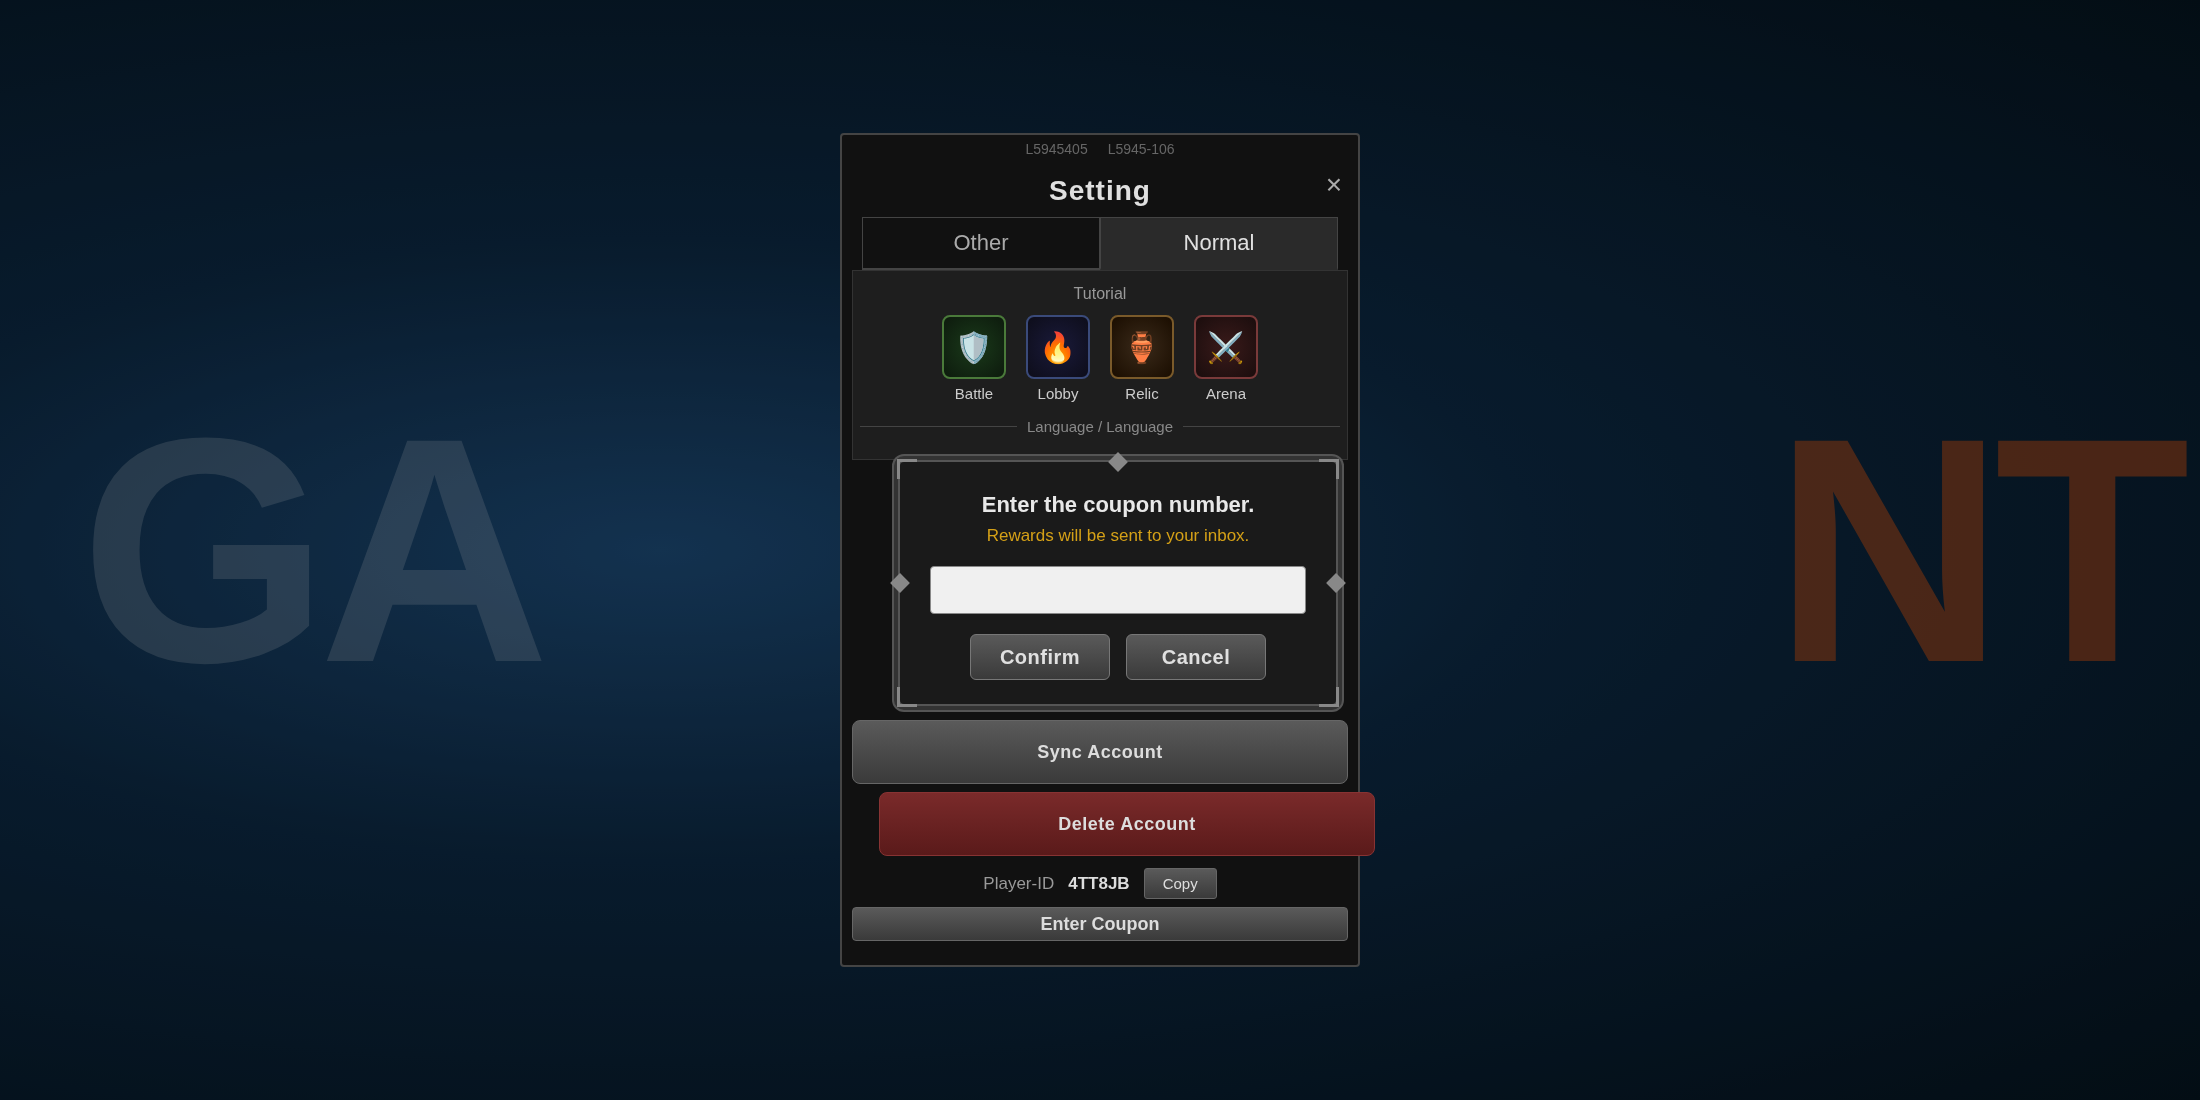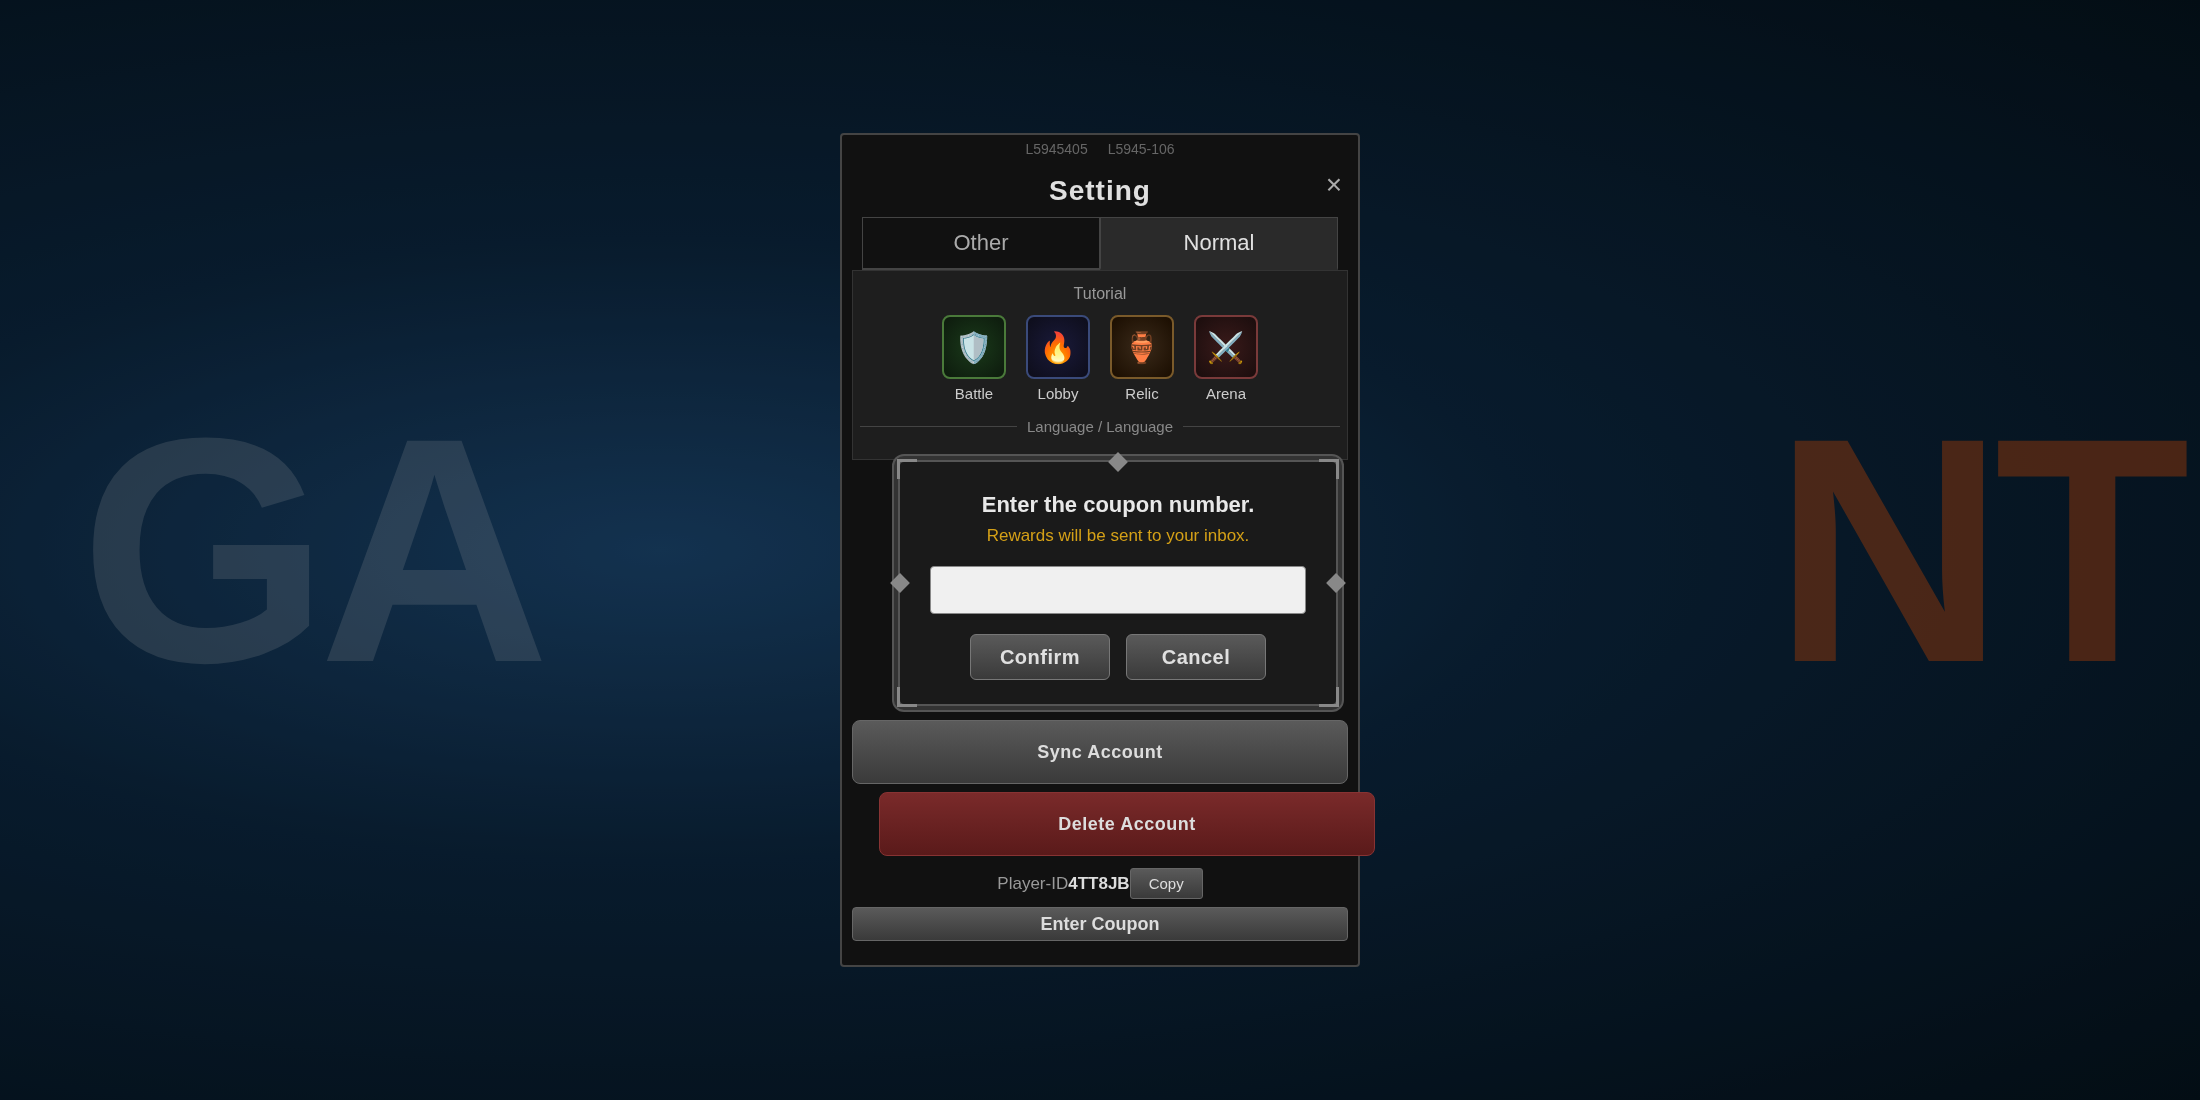--- a/index.html
+++ b/index.html
@@ -284,20 +284,21 @@
       background: linear-gradient(to bottom, #7a2a2a, #5a1a1a);
       border: 1px solid #883333;
       color: #ddd;
       margin-left: 27px;
     }
 
     .player-id-row {
       display: flex;
       align-items: center;
       justify-content: center;
+      gap: 14px;
       margin: 12px 10px 8px;
     }
 
     .player-id-label {
       color: #999;
       font-size: 17px;
     }
 
     .player-id-value {
       color: #ddd;

